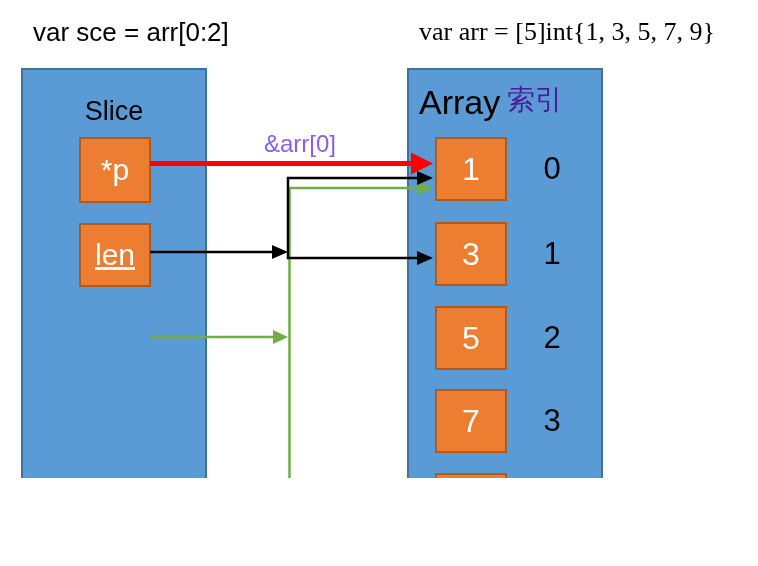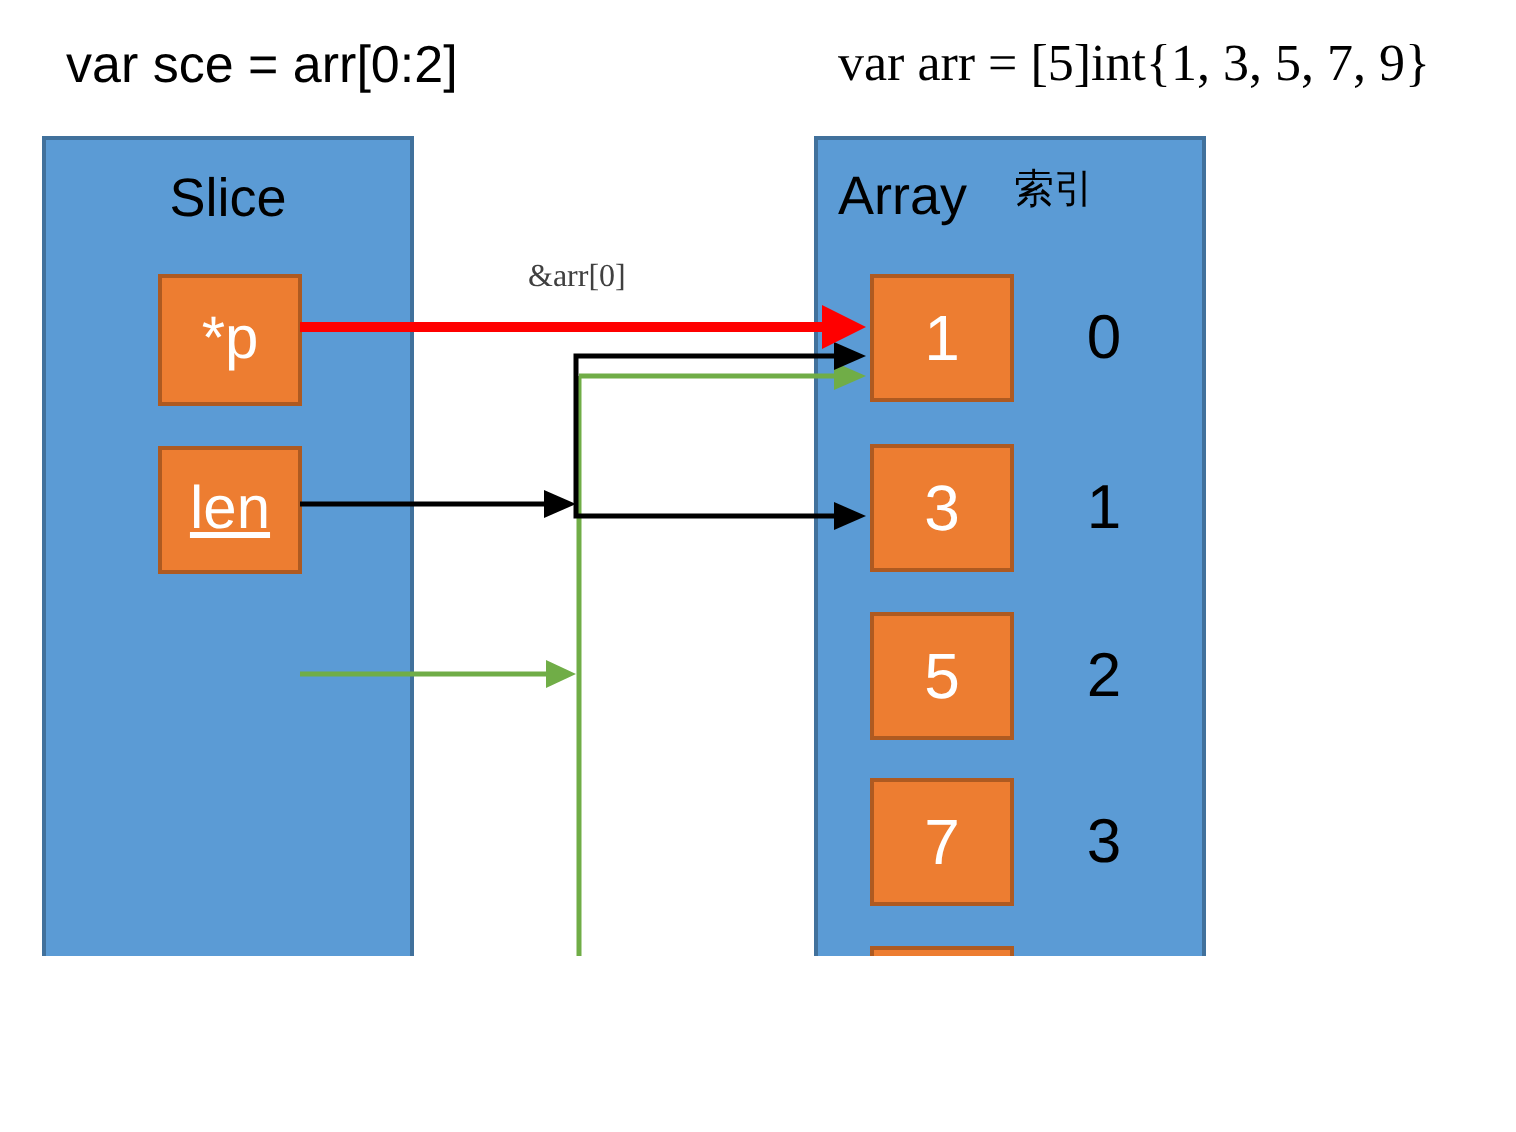--- a/index.html
+++ b/index.html
@@ -23,37 +23,37 @@
   .container {
     position: absolute;
     background: #5B9BD5;
     border: 2px solid #41719C;
     box-sizing: border-box;
   }
   .slice { left: 21px; top: 68px; width: 186px; height: 473px; }
   .array { left: 407px; top: 68px; width: 196px; height: 469px; }
 
   .box-title {
-    margin-top: 14px;
+    margin-top: 26px;
     text-align: center;
     font-size: 27px;
     color: #000000;
   }
   .array-title {
     position: absolute;
     left: 10px; top: 13px;
-    font-size: 27px;
+    font-size: 34px;
     color: #000000;
     white-space: nowrap;
   }
   .index-header {
     position: absolute;
     left: 98px; top: 11px;
-    font-size: 20px;
-    color: #000000;
+    font-size: 28px;
+    color: #4c1d95;
     white-space: nowrap;
   }
 
   .field, .cell {
     position: absolute;
     width: 72px;
     background: #ED7D31;
     border: 2px solid #AE5A21;
     box-sizing: border-box;
     display: flex;
@@ -86,24 +86,23 @@
   }
   .i0 { top: 67px; }
   .i1 { top: 152px; }
   .i2 { top: 236px; }
   .i3 { top: 319px; }
   .i4 { top: 403px; height: 65px; }
 
   .ptr-label {
     position: absolute;
     left: 264px; top: 130px;
-    font-size: 16px;
-    color: #404040;
+    font-size: 24px;
+    color: #8b5cf6;
     white-space: nowrap;
-    font-family: Liberation Serif, serif;
   }
 
   .overlay {
     position: absolute;
     left: 0; top: 0;
     pointer-events: none;
   }
 </style>
 </head>
 <body>

